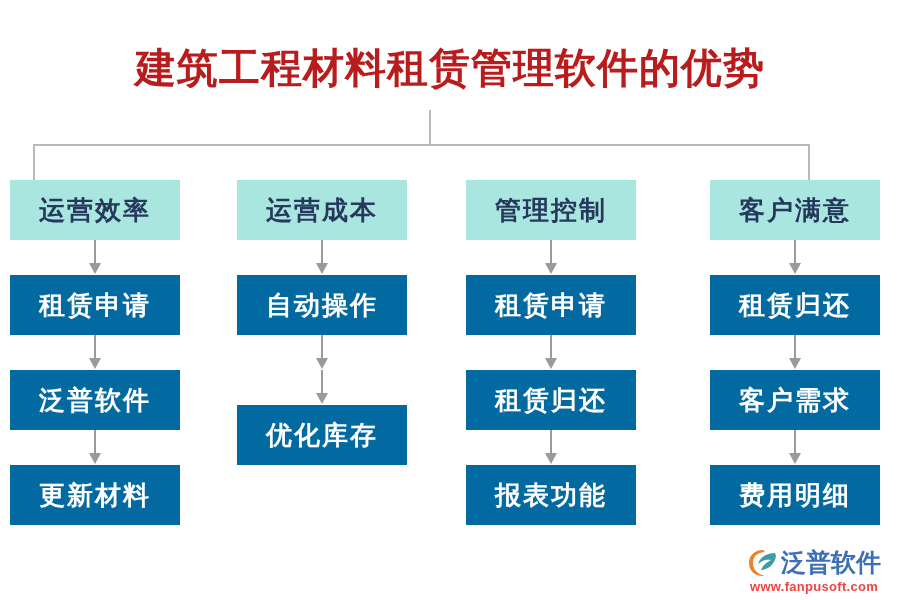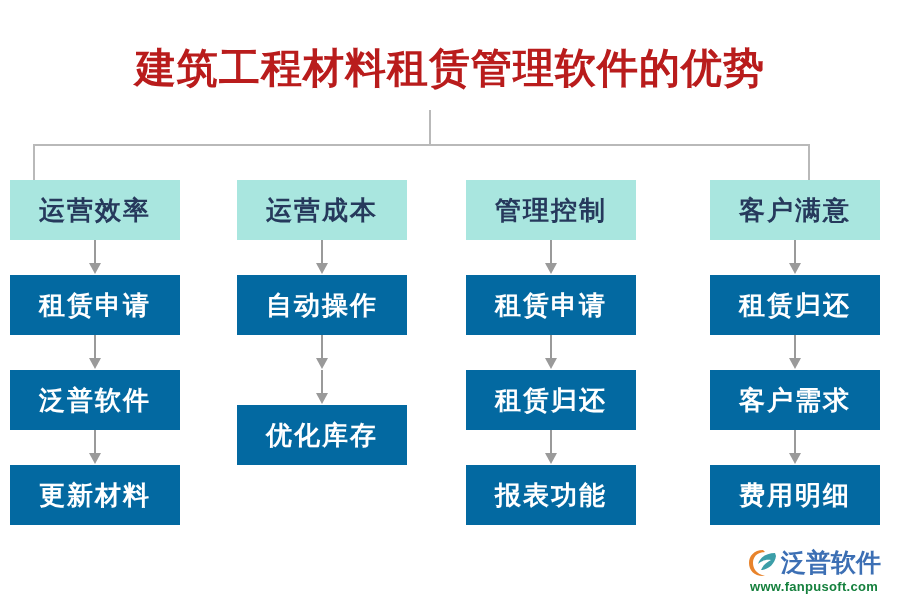--- a/index.html
+++ b/index.html
@@ -152,21 +152,21 @@
     font-weight: bold;
     color: #3c6fb4;
     letter-spacing: 0px;
     line-height: 28px;
     white-space: nowrap;
   }
   #logo-url {
     font-family: "Liberation Sans", "DejaVu Sans", sans-serif;
     font-size: 13px;
     font-weight: bold;
-    color: #15803d;
+    color: #ef4444;
     letter-spacing: 0.3px;
     margin-top: 1px;
     margin-left: 2px;
     white-space: nowrap;
   }
 </style>
 </head>
 <body>
 
 <div id="canvas">

